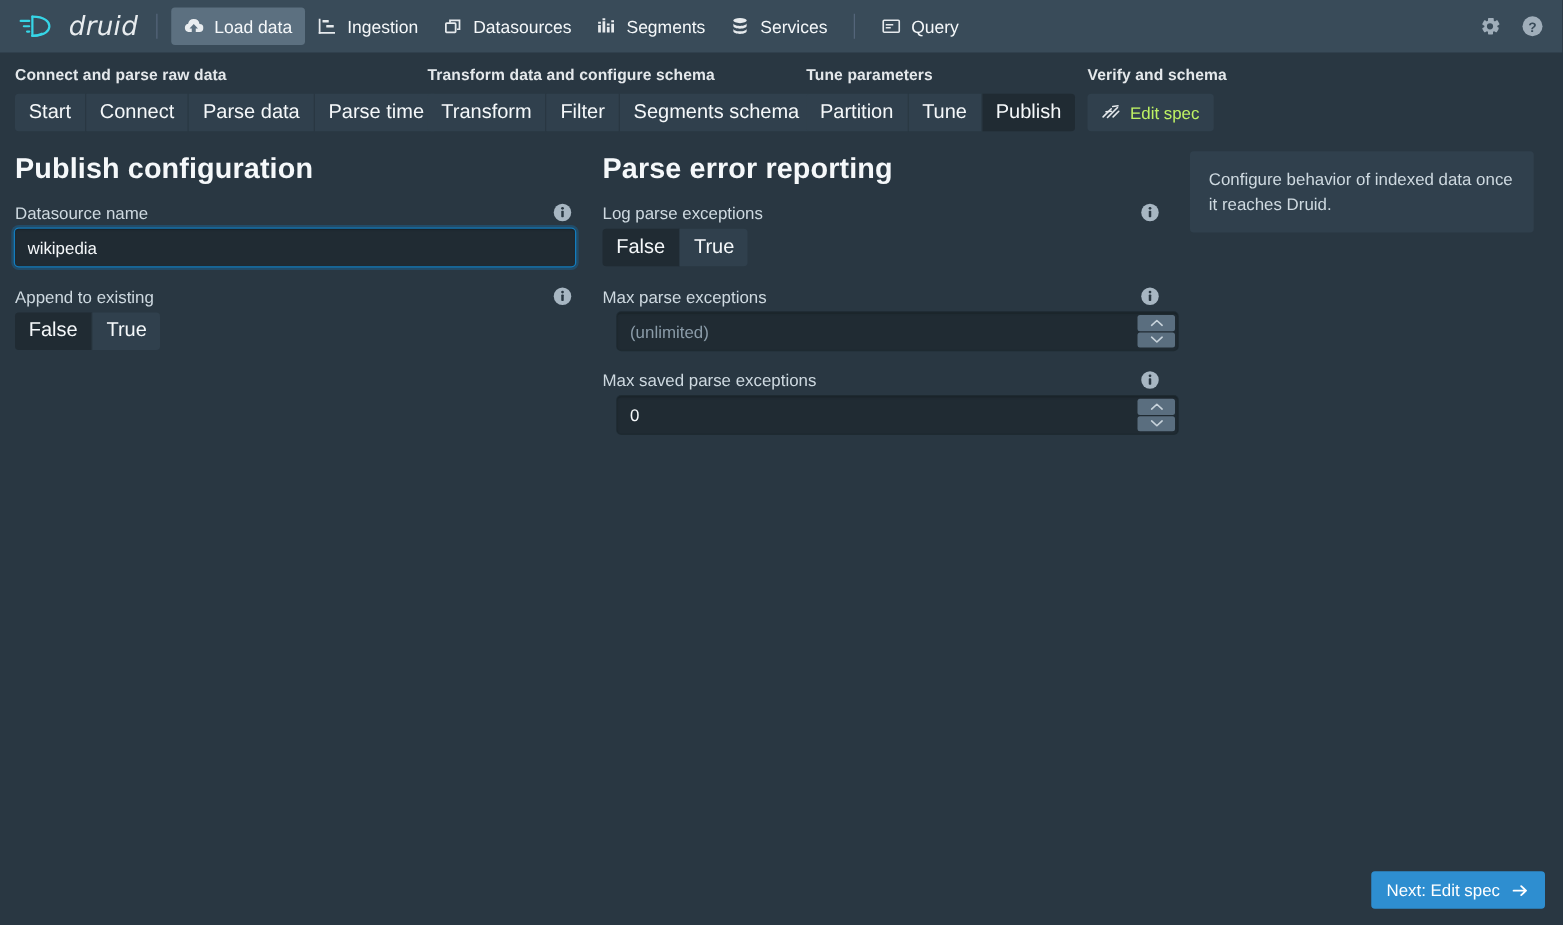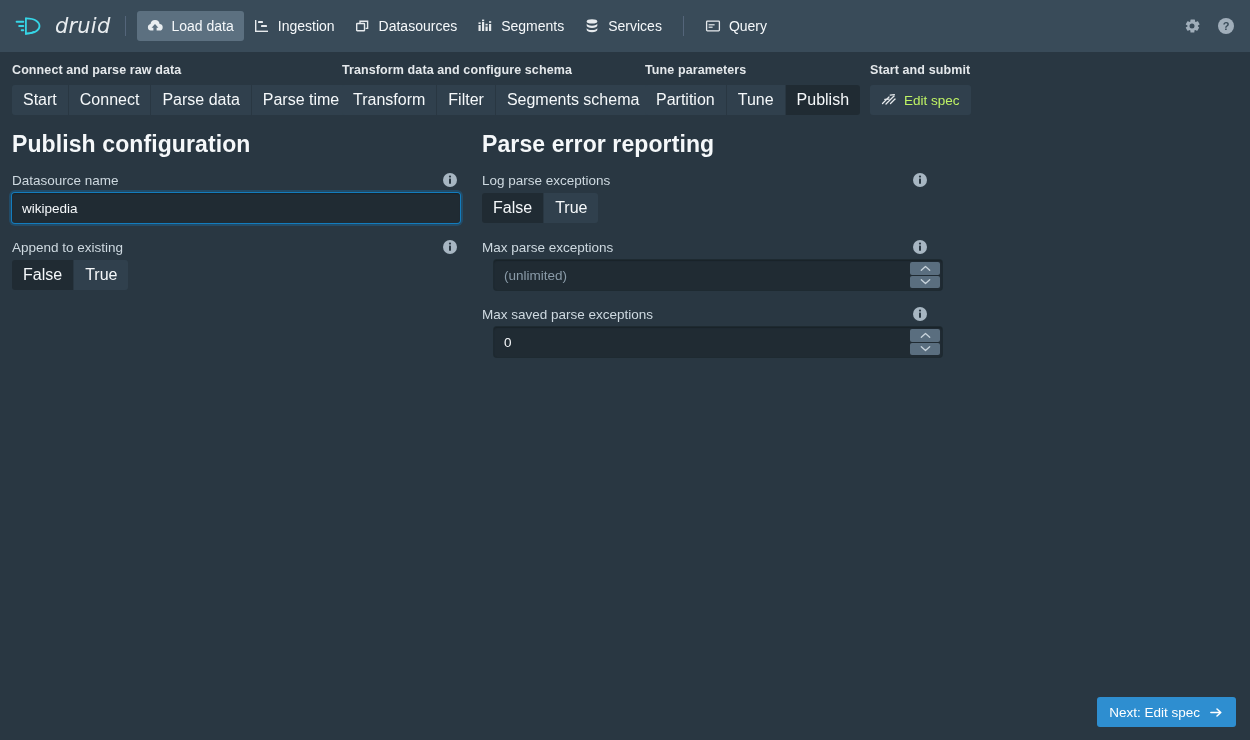--- a/index.html
+++ b/index.html
@@ -5,21 +5,21 @@
   * { box-sizing: border-box; margin: 0; padding: 0; }
   html, body {
     width: 1250px; height: 740px;
     background: #293742;
     font-family: "Liberation Sans", sans-serif;
     overflow: hidden;
   }
 
   
   .navbar {
-    height: 52px;
+    height: 42px;
     background: #394b59;
     display: flex;
     align-items: center;
     padding: 0 12px 0 14px;
     position: relative;
   }
   .logo-wrap { display: flex; align-items: center; gap: 7px; margin-right: 4px; }
   .logo-mark { width: 34px; height: 26px; display: block; }
   .logo-text {
     font-size: 21px; color: #e8ecef; letter-spacing: .2px;
@@ -264,21 +264,21 @@
   <div class="step-group g3">
     <div class="step-title">Tune parameters</div>
     <div class="btn-group">
       <button class="seg-btn">Partition</button>
       <button class="seg-btn">Tune</button>
       <button class="seg-btn selected">Publish</button>
     </div>
   </div>
 
   <div class="step-group">
-    <div class="step-title">Start and submit</div>
+    <div class="step-title">Verify and schema</div>
     <div class="btn-group">
       <button class="single-btn">
         <svg class="nav-icon" viewBox="0 0 16 16">
           <g stroke="#f5f8fa" stroke-width="1.3" stroke-linecap="round">
             <line x1="1.5" y1="11.5" x2="8" y2="5"></line>
             <line x1="5" y1="12" x2="13" y2="4"></line>
             <line x1="9.5" y1="11.5" x2="14" y2="7"></line>
           </g>
           <g fill="#f5f8fa">
             <rect x="8.6" y="2.3" width="5.4" height="1.25" rx="0.5" transform="rotate(-6 11 3)"></rect>
@@ -388,20 +388,23 @@
           <button class="spin-btn">
             <svg class="chev" viewBox="0 0 12 8">
               <path d="M1.2 2L6 6.4 10.8 2" fill="none" stroke="#c8d3db" stroke-width="1.5" stroke-linecap="round" stroke-linejoin="round"></path>
             </svg>
           </button>
         </div>
       </div>
     </div>
   </div>
 
+  <div class="col-right">
+    <div class="info-card">Configure behavior of indexed data once it reaches Druid.</div>
+  </div>
 </div>
 
 <button class="next-btn">
   <span>Next: Edit spec</span>
   <svg class="arrow-icon" viewBox="0 0 16 16">
     <path d="M2 8h10M8.5 4.2L12.6 8l-4.1 3.8" fill="none" stroke="#ffffff" stroke-width="1.6" stroke-linecap="round" stroke-linejoin="round"></path>
   </svg>
 </button>
 
 </body></html>

